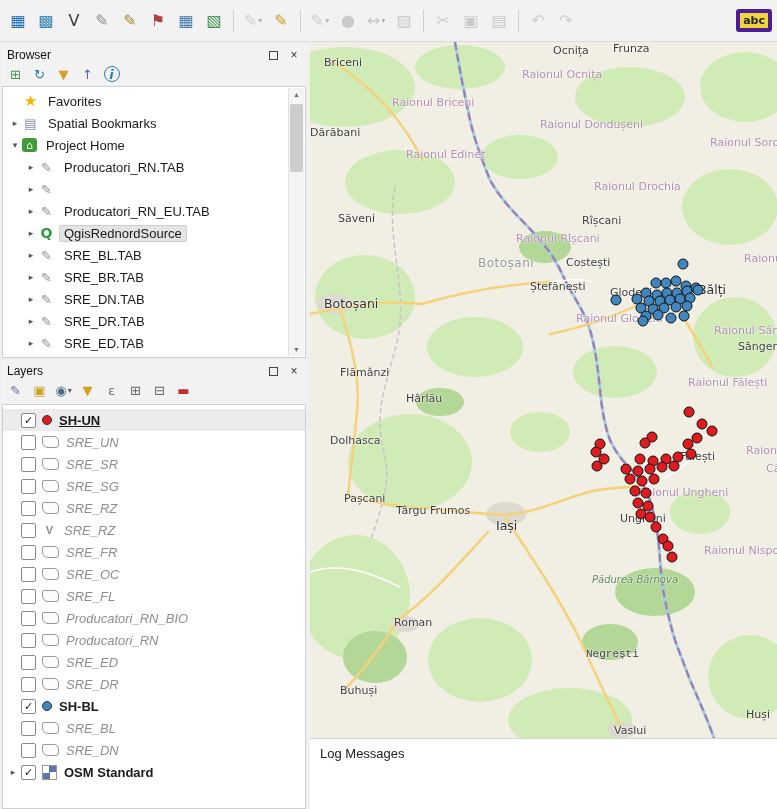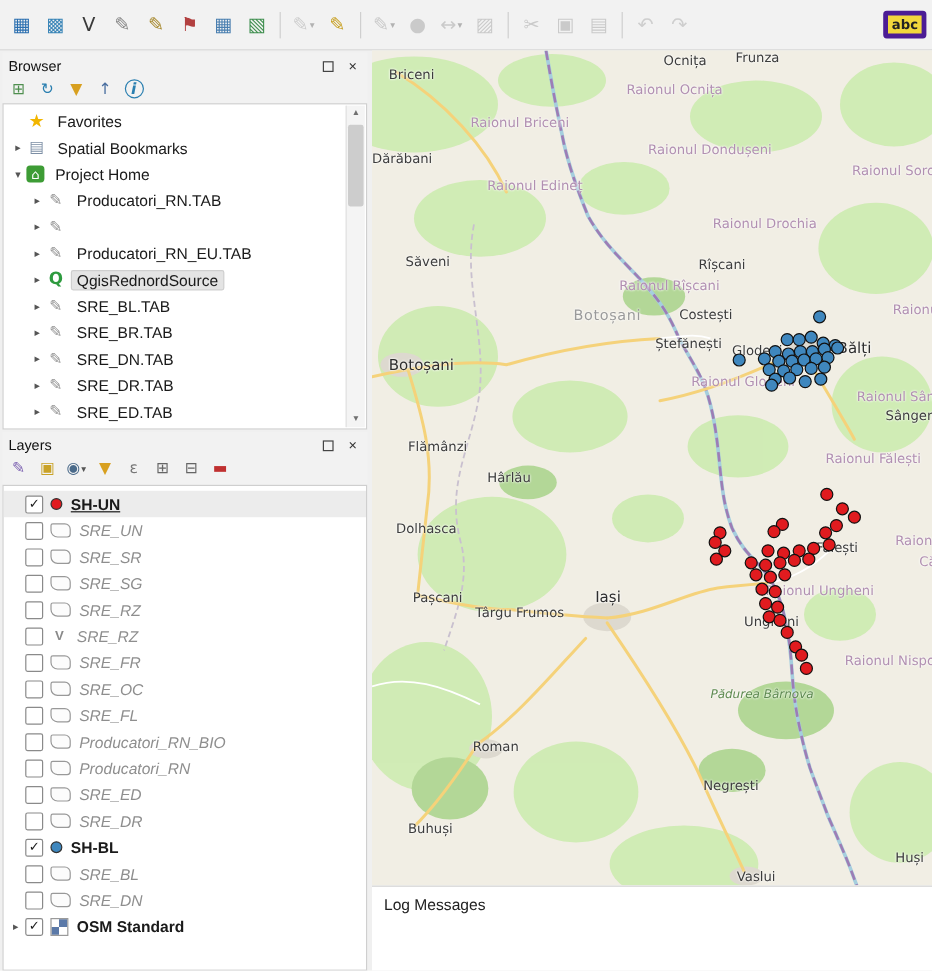--- a/index.html
+++ b/index.html
@@ -477,43 +477,43 @@
         <div class="lbl lbl-region" style="left: 400px; top: 94px;">Raionul Soroca</div>
         <div class="lbl lbl-town" style="left: 0px; top: 84px;">Dărăbani</div>
         <div class="lbl lbl-region" style="left: 96px; top: 106px;">Raionul Edineț</div>
         <div class="lbl lbl-region" style="left: 284px; top: 138px;">Raionul Drochia</div>
         <div class="lbl lbl-town" style="left: 28px; top: 170px;">Săveni</div>
         <div class="lbl lbl-town" style="left: 272px; top: 172px;">Rîșcani</div>
         <div class="lbl lbl-region" style="left: 206px; top: 190px;">Raionul Rîșcani</div>
         <div class="lbl lbl-region" style="left: 434px; top: 210px;">Raionul</div>
         <div class="lbl lbl-town" style="left: 256px; top: 214px;">Costești</div>
         <div class="lbl lbl-county" style="left: 168px; top: 214px;">Botoșani</div>
-        <div class="lbl lbl-town" style="left: 236px; top: 238px; text-align: right;">Ștefănești</div>
+        <div class="lbl lbl-town" style="left: 220px; top: 238px; text-align: right;">Ștefănești</div>
         <div class="lbl lbl-town" style="left: 300px; top: 244px;">Glodeni</div>
         <div class="lbl lbl-city" style="left: 14px; top: 254px;">Botoșani</div>
         <div class="lbl lbl-region" style="left: 266px; top: 270px;">Raionul Glodeni</div>
         <div class="lbl lbl-city" style="left: 388px; top: 240px;">Bălți</div>
         <div class="lbl lbl-region" style="left: 404px; top: 282px;">Raionul Sângerei</div>
         <div class="lbl lbl-town" style="left: 428px; top: 298px;">Sângerei</div>
         <div class="lbl lbl-town" style="left: 30px; top: 324px;">Flămânzi</div>
         <div class="lbl lbl-region" style="left: 378px; top: 334px;">Raionul Fălești</div>
         <div class="lbl lbl-town" style="left: 96px; top: 350px;">Hârlău</div>
         <div class="lbl lbl-town" style="left: 20px; top: 380px; margin-top: 12px;">Dolhasca</div>
         <div class="lbl lbl-town" style="left: 370px; top: 408px;">Fălești</div>
         <div class="lbl lbl-region" style="left: 436px; top: 402px;">Raionul</div>
         <div class="lbl lbl-region" style="left: 456px; top: 420px;">Căl</div>
         <div class="lbl lbl-region" style="left: 328px; top: 444px;">Raionul Ungheni</div>
         <div class="lbl lbl-town" style="left: 34px; top: 450px;">Pașcani</div>
         <div class="lbl lbl-town" style="left: 86px; top: 462px;">Târgu Frumos</div>
-        <div class="lbl lbl-city" style="left: 186px; top: 448px; text-align: center;">Iași</div>
+        <div class="lbl lbl-city" style="left: 186px; top: 476px; text-align: center;">Iași</div>
         <div class="lbl lbl-town" style="left: 310px; top: 470px;">Ungheni</div>
         <div class="lbl lbl-region" style="left: 394px; top: 502px;">Raionul Nisporeni</div>
         <div class="lbl lbl-forest" style="left: 282px; top: 532px;">Pădurea Bârnova</div>
         <div class="lbl lbl-town" style="left: 84px; top: 574px;">Roman</div>
-        <div class="lbl lbl-town" style="left: 276px; top: 606px;">Negrești</div>
+        <div class="lbl lbl-town" style="left: 276px; top: 606px; font-family: Liberation Mono, monospace;">Negrești</div>
         <div class="lbl lbl-town" style="left: 30px; top: 642px;">Buhuși</div>
         <div class="lbl lbl-town" style="left: 304px; top: 682px;">Vaslui</div>
         <div class="lbl lbl-town" style="left: 436px; top: 666px;">Huși</div>
       </div>
     <div class="map-points">
         <div class="pt" style="left: 373px; top: 222px; background: rgb(63, 135, 190);"></div>
         <div class="pt" style="left: 346px; top: 241px; background: rgb(63, 135, 190);"></div>
         <div class="pt" style="left: 356px; top: 241px; background: rgb(63, 135, 190);"></div>
         <div class="pt" style="left: 366px; top: 239px; background: rgb(63, 135, 190);"></div>
         <div class="pt" style="left: 376px; top: 244px; background: rgb(63, 135, 190);"></div>

